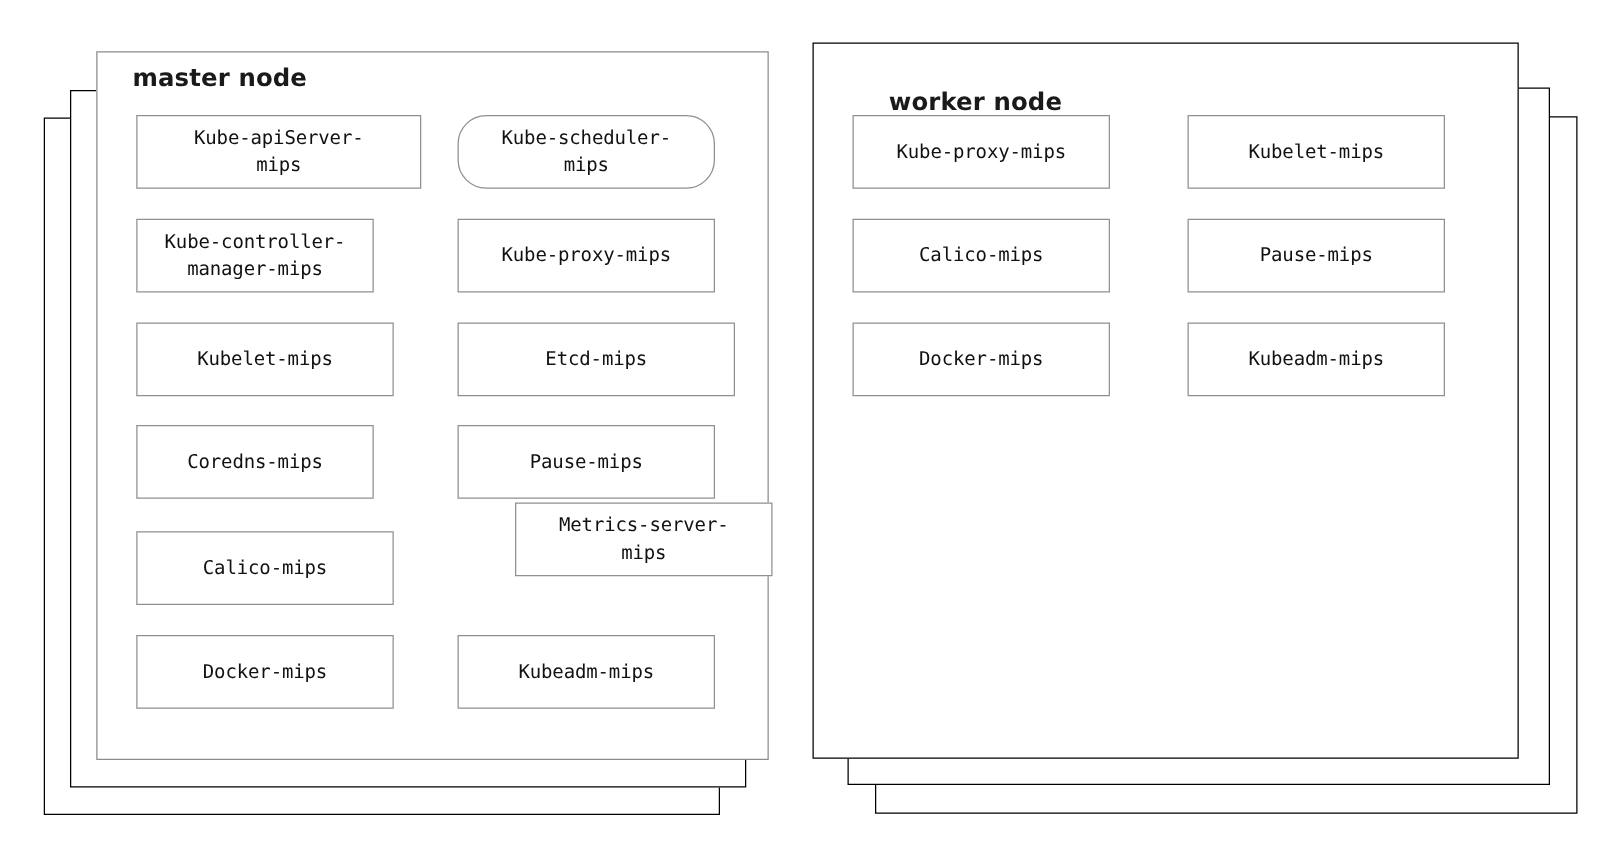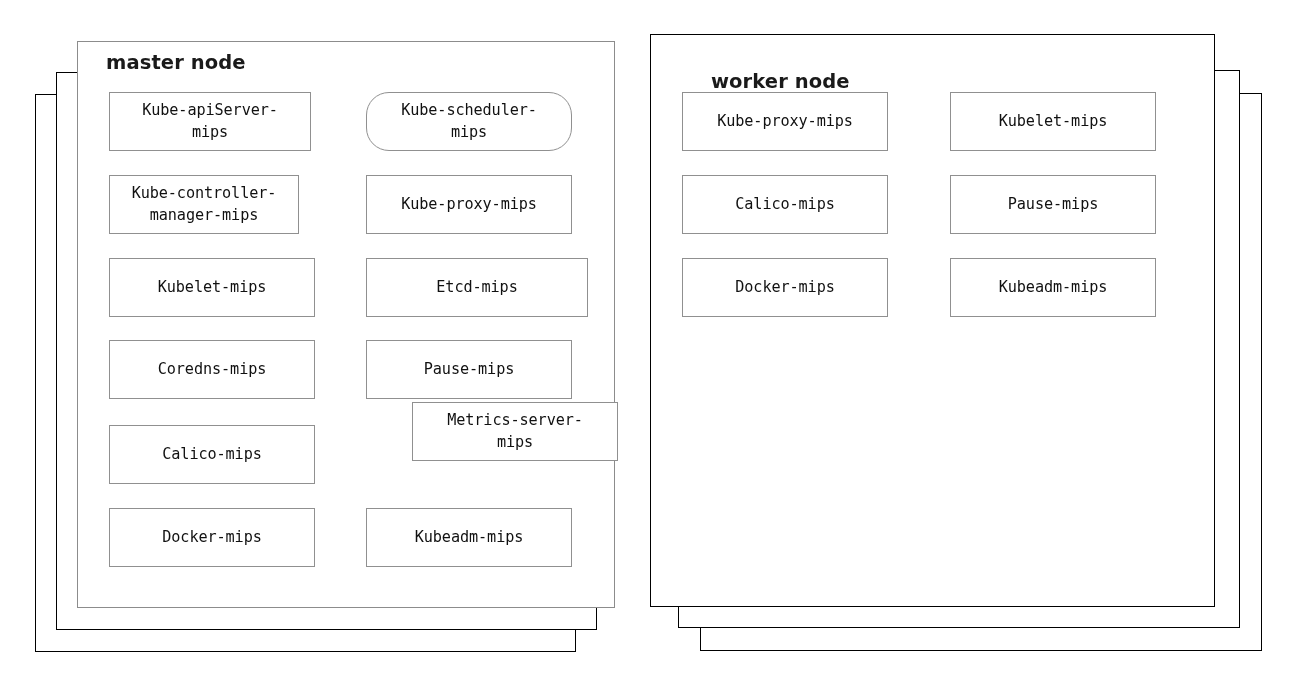--- a/index.html
+++ b/index.html
@@ -69,21 +69,21 @@
 
   <div>
 
     <div class="stack-frame" style="left:35px; top:94px; width:541px; height:558px;"></div>
     <div class="stack-frame" style="left:56px; top:72px; width:541px; height:558px;"></div>
 
     <div class="node-panel gray-frame" style="left:77px; top:41px; width:538px; height:567px;">
     </div>
     <div class="node-title" style="left:106px; top:51px;">master node</div>
 
-    <div class="component-box" style="left:109px; top:92px; width:202px; height:59px;">
+    <div class="component-box" style="left:109px; top:92px; width:228px; height:59px;">
       <span class="component-label">Kube-apiServer-
 mips</span>
     </div>
     <div class="component-box" style="left:366px; top:92px; width:206px; height:59px;border-radius:23px;">
       <span class="component-label">Kube-scheduler-
 mips</span>
     </div>
 
     <div class="component-box" style="left:109px; top:175px; width:190px; height:59px;">
       <span class="component-label">Kube-controller-
@@ -93,21 +93,21 @@
       <span class="component-label">Kube-proxy-mips</span>
     </div>
 
     <div class="component-box" style="left:109px; top:258px; width:206px; height:59px;">
       <span class="component-label">Kubelet-mips</span>
     </div>
     <div class="component-box" style="left:366px; top:258px; width:222px; height:59px;text-align:center;">
       <span class="component-label">Etcd-mips</span>
     </div>
 
-    <div class="component-box" style="left:109px; top:340px; width:206px; height:59px;">
+    <div class="component-box" style="left:109px; top:340px; width:190px; height:59px;">
       <span class="component-label">Coredns-mips</span>
     </div>
     <div class="component-box" style="left:366px; top:340px; width:206px; height:59px;">
       <span class="component-label">Pause-mips</span>
     </div>
 
     <div class="component-box" style="left:109px; top:425px; width:206px; height:59px;">
       <span class="component-label">Calico-mips</span>
     </div>
     <div class="component-box" style="left:366px; top:402px; width:206px; height:59px;margin-left:46px;">

